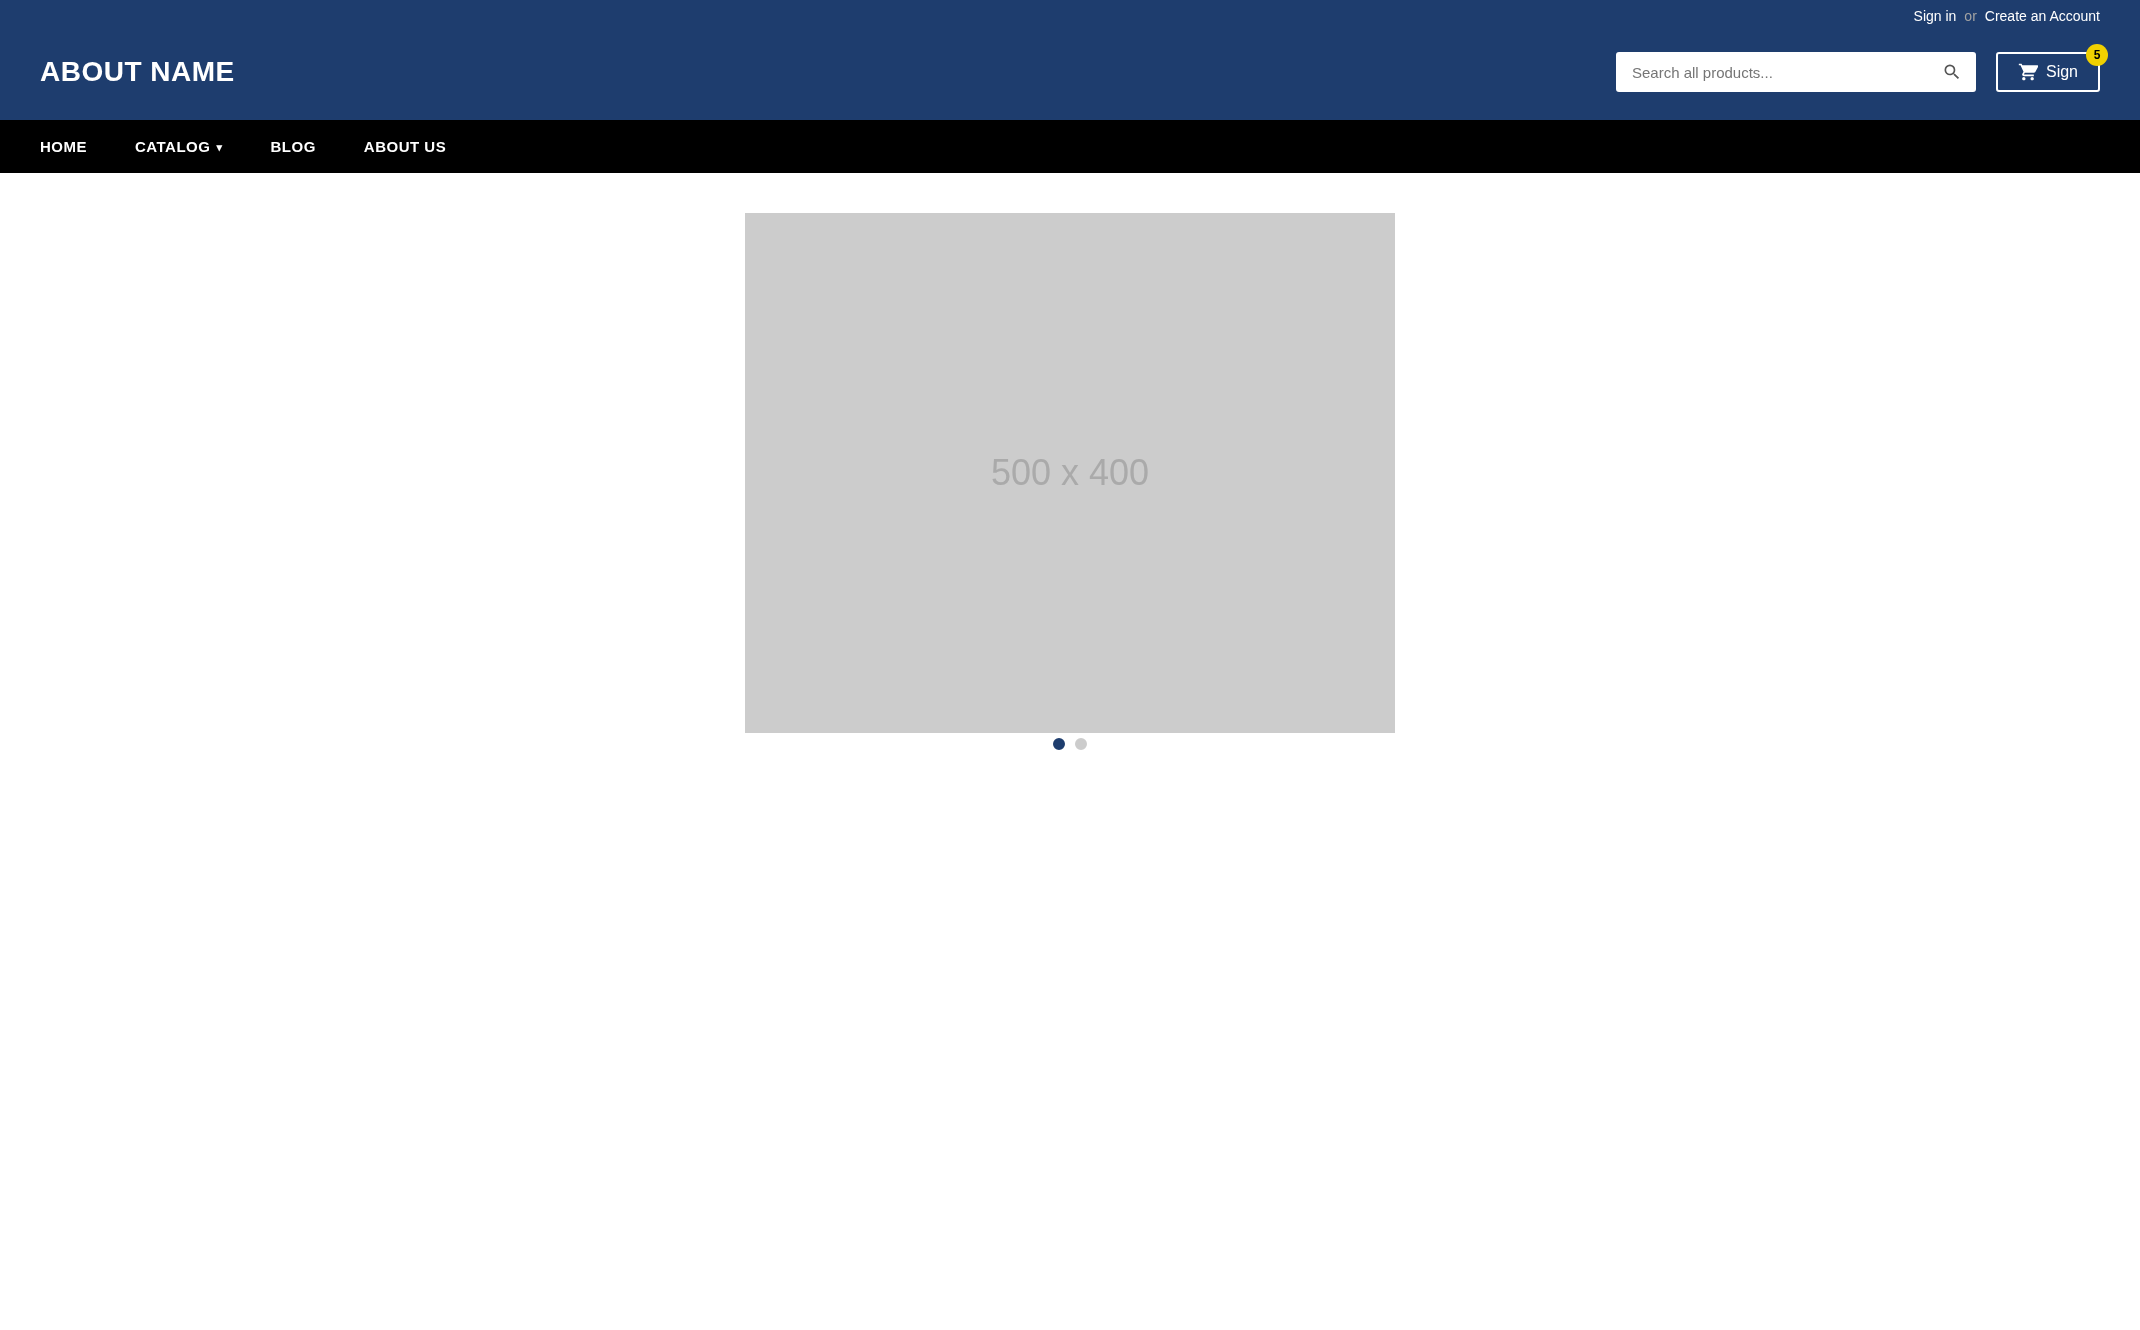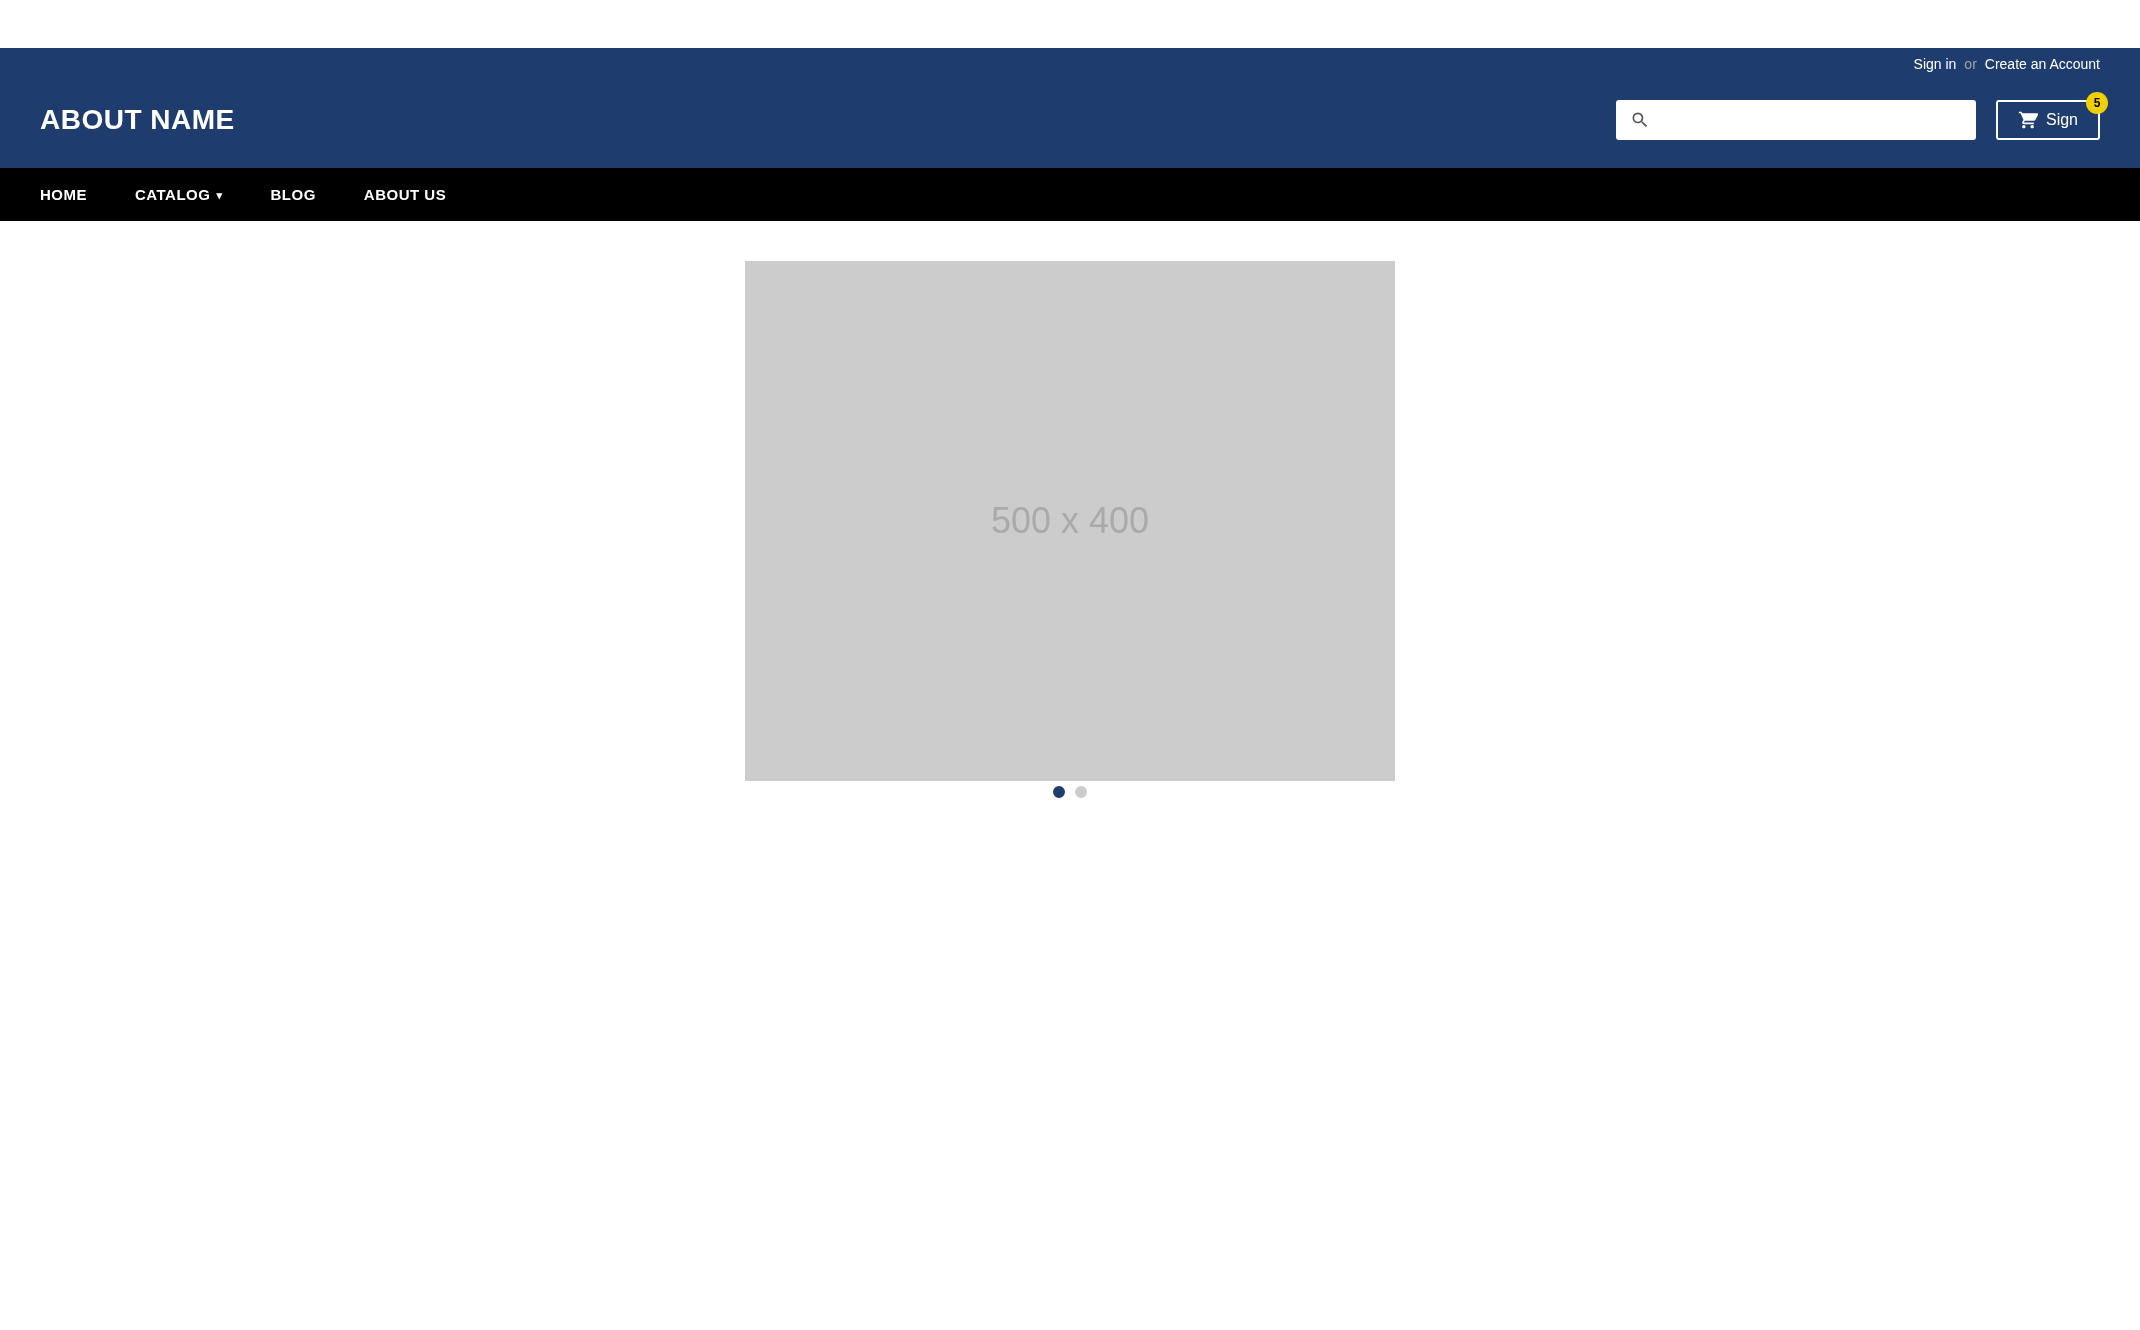--- a/index.html
+++ b/index.html
@@ -14,21 +14,20 @@
     }
 
     
     .top-bar {
       background: #1e3d6e;
       padding: 8px 40px;
       display: flex;
       justify-content: flex-end;
       align-items: flex-end;
       gap: 8px;
-      margin-top: 48px;
     }
 
     .top-bar-link {
       color: #ffffff;
       font-size: 14px;
       text-decoration: none;
       cursor: pointer;
     }
 
     .top-bar-separator {
@@ -222,20 +221,21 @@
 <div class="top-bar">
   <a class="top-bar-link">Sign in</a>
   <span class="top-bar-separator">or</span>
   <a class="top-bar-link">Create an Account</a>
 </div>
 
 <header class="header">
   <div class="site-name">ABOUT NAME</div>
   <div class="header-right">
     <div class="search-container">
+      <input class="search-input" type="text" placeholder="Search all products..." style="">
       <button class="search-button">
         <svg class="search-icon-svg" viewBox="0 0 24 24" xmlns="http://www.w3.org/2000/svg">
           <path d="M15.5 14h-.79l-.28-.27A6.471 6.471 0 0 0 16 9.5 6.5 6.5 0 1 0 9.5 16c1.61 0 3.09-.59 4.23-1.57l.27.28v.79l5 4.99L20.49 19l-4.99-5zm-6 0C7.01 14 5 11.99 5 9.5S7.01 5 9.5 5 14 7.01 14 9.5 11.99 14 9.5 14z"></path>
         </svg>
       </button>
     </div>
     <button class="cart-button">
       <svg class="cart-icon-svg" viewBox="0 0 24 24" xmlns="http://www.w3.org/2000/svg">
         <path d="M7 18c-1.1 0-1.99.9-1.99 2S5.9 22 7 22s2-.9 2-2-.9-2-2-2zM1 2v2h2l3.6 7.59-1.35 2.45c-.16.28-.25.61-.25.96C5 16.1 6.1 17 7 17h12v-2H7.42c-.14 0-.25-.11-.25-.25l.03-.12.9-1.63H19c.75 0 1.41-.41 1.75-1.03l3.58-6.49A1 1 0 0 0 23.45 4H5.21l-.94-2H1zm16 16c-1.1 0-1.99.9-1.99 2s.89 2 1.99 2 2-.9 2-2-.9-2-2-2z"></path>
       </svg>

